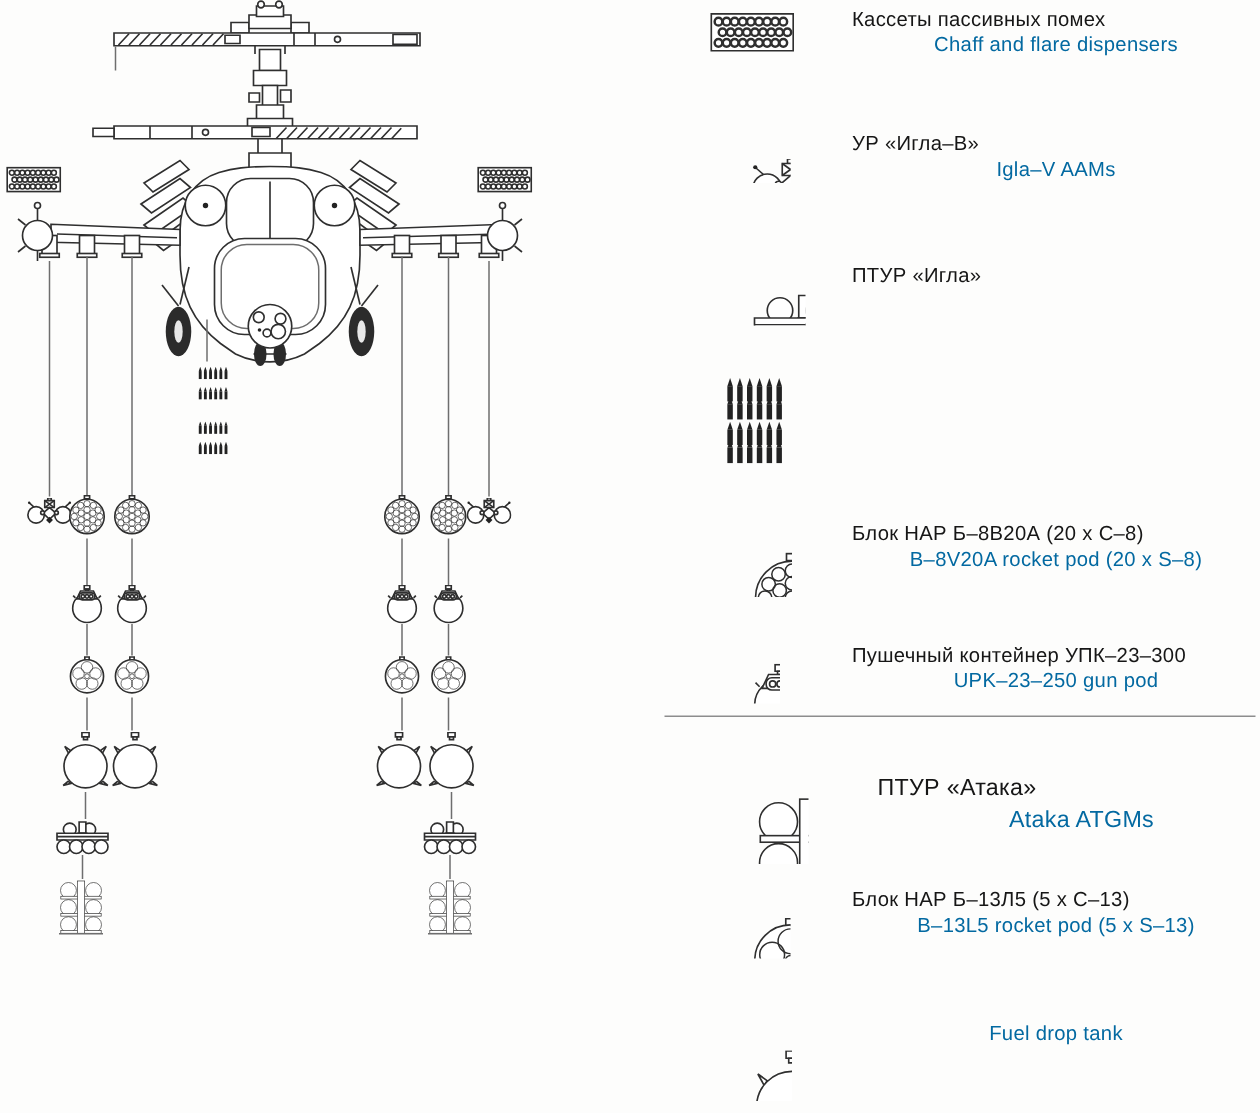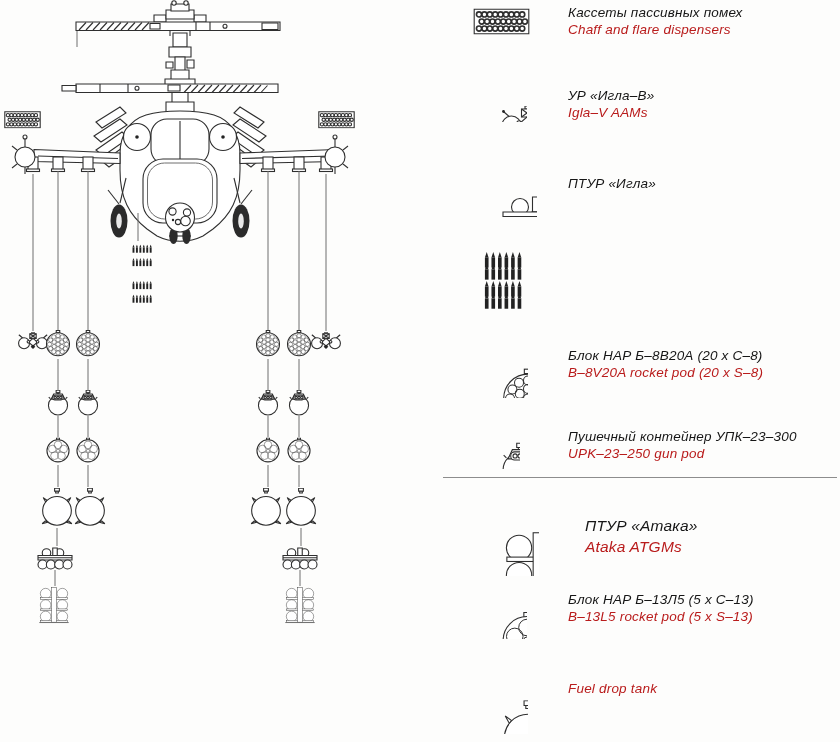--- a/index.html
+++ b/index.html
@@ -1,29 +1,29 @@
 <!DOCTYPE html>
 <html><head>
 <meta charset="utf-8">
 <style>
   html,body{margin:0;padding:0;}
   body{background:#ffffff;font-family:"Liberation Sans", sans-serif;}
-  #app{position:relative;width:840px;height:742px;background:#fdfdfc;overflow:hidden;font-style:italic;}
+  #app{position:relative;width:840px;height:742px;background:#fdfdfc;overflow:hidden;}
   svg .s  {stroke:#2f2f2f;stroke-width:1.1;fill:#ffffff;vector-effect:non-scaling-stroke;}
   svg .sn {stroke:#2f2f2f;stroke-width:1.1;fill:none;vector-effect:non-scaling-stroke;}
   svg .sl {stroke:#6e6e6e;stroke-width:1;fill:none;vector-effect:non-scaling-stroke;}
   svg .sd {stroke:none;fill:#232323;}
   svg .bullet{fill:#222;stroke:none;}
   svg .wheel{fill:#2b2b2b;stroke:none;}
   svg .hub{fill:#e8e8e8;stroke:none;}
   .abs{position:absolute;}
   .licon{position:absolute;}
   .ltext{position:absolute;left:568px;width:272px;}
   .ru{font-size:13.5px;line-height:17px;color:#161616;letter-spacing:.2px;white-space:nowrap;}
-  .en{font-size:13.5px;line-height:17px;color:#b91c1c;letter-spacing:.2px;white-space:nowrap;}
+  .en{font-size:13.5px;line-height:17px;color:#0369a1;letter-spacing:.2px;white-space:nowrap;text-align:center;}
   .big .ru,.big .en{font-size:15.5px;line-height:21px;}
   #divider{position:absolute;left:443px;top:477px;width:394px;height:1.4px;background:#8d8d8d;}
 </style>
 </head>
 <body>
 
 <div id="app">
 
 <svg width="0" height="0" style="position:absolute" aria-hidden="true">
   <defs>

